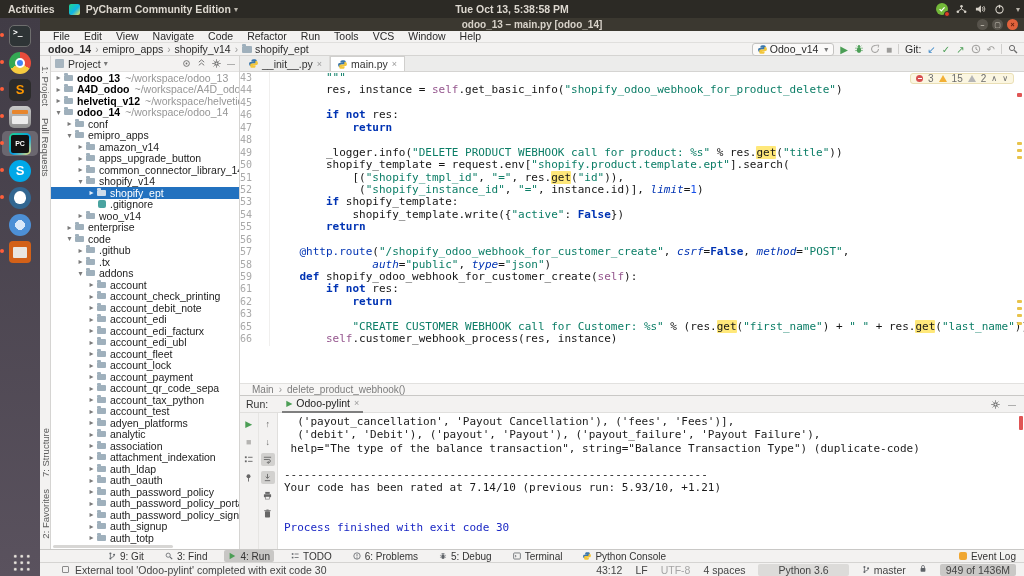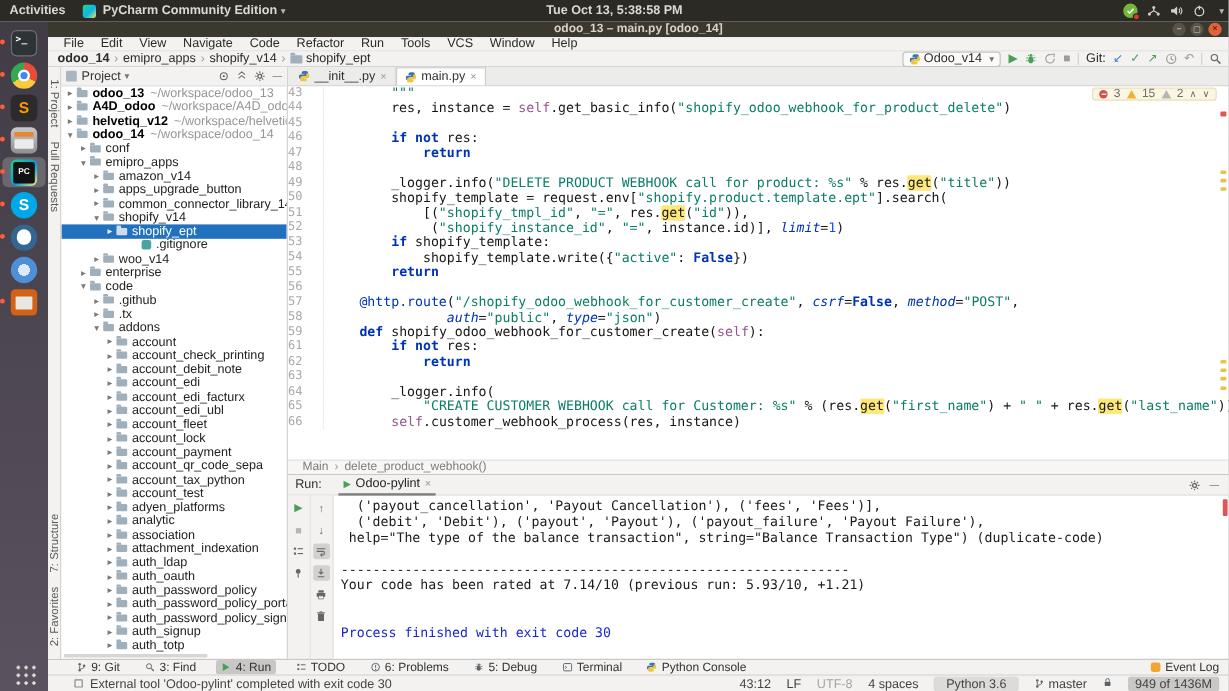--- a/index.html
+++ b/index.html
@@ -158,33 +158,33 @@
   .rtb.on{background:#d2d1cf;border-radius:2px}
   .rtb.play{color:#4b9e55}
   .rtb.dis{color:#b5b4b2}
   .console{position:absolute;left:38px;top:17px;right:0;bottom:0;overflow:hidden;padding:2px 0 0 6px}
   .con{height:13.3px;line-height:13.3px;white-space:pre;font-family:"DejaVu Sans Mono","Liberation Mono",monospace;font-size:11px;color:#1b1b1b}
   .con.sys{color:#1a27c4}
   .cstripe{position:absolute;right:1px;top:20px;width:4px;height:14px;background:#e05555;border-radius:1px}
 
   
   .twbar{position:absolute;left:40px;top:549px;width:984px;height:13px;background:#f3f2f1;border-top:1px solid #c9c8c6;
-         display:flex;align-items:center;font-size:10px;color:#333;padding-left:20px}
+         display:flex;align-items:center;font-size:10px;color:#333;padding-left:64px}
   .twb{display:flex;align-items:center;gap:4px;margin-right:13px;padding:0 4px;height:12px}
   .twb.act{background:#c8c7c5;border-radius:2px}
   .twi{color:#5f6368}.twi svg{width:8px;height:8px}
   .tw-right{margin-left:auto;margin-right:8px;display:flex;align-items:center;gap:4px}
   .evicon{width:8px;height:8px;border-radius:2px;background:#f0a732}
   .statusbar{position:absolute;left:40px;top:562px;width:984px;height:14px;background:#f3f2f1;border-top:1px solid #d5d4d2;
              display:flex;align-items:center;font-size:10.5px;color:#444}
   .sb-msgicon{width:7px;height:7px;border:1px solid #8a8a8a;border-radius:1px;margin:0 6px 0 22px}
   .sb-right{margin-left:auto;display:flex;align-items:flex-start;gap:13px;padding-right:8px}
   .seg{display:flex;align-items:center;gap:4px}
   .seg.muted{color:#a5a5a5}
-  .seg.pill{background:#dcdbd9;padding:0 10px;border-radius:2px}
+  .seg.pill{background:#dcdbd9;padding:0 20px;border-radius:2px}
   .seg.pilldark{background:#c9c8c6;padding:0 6px;border-radius:2px}
   .sgi{color:#5f6368}.sgi svg{width:8px;height:9px}
 
   .g-play::before{content:"▶"}
   .g-stop::before{content:"■"}
   .g-up::before{content:"↑"}
   .g-down::before{content:"↓"}
   .g-undo::before{content:"↶"}
   .g-ne::before{content:"↗"}
   .g-sw::before{content:"↙"}
@@ -461,21 +461,21 @@
         <div class="trow" style="padding-left: 25px;">
           <span class="chev">▾</span>
           <span class="folder"></span>
           <span class="tl">shopify_v14</span>
         </div>
         <div class="trow sel" style="padding-left: 36px;">
           <span class="chev">▸</span>
           <span class="folder"></span>
           <span class="tl">shopify_ept</span>
         </div>
-        <div class="trow" style="padding-left: 36px; margin-left: 20px;">
+        <div class="trow" style="padding-left: 36px;">
           <span class="chev"> </span>
           <span class="gitico"></span>
           <span class="tl">.gitignore</span>
         </div>
         <div class="trow" style="padding-left: 25px;">
           <span class="chev">▸</span>
           <span class="folder"></span>
           <span class="tl">woo_v14</span>
         </div>
         <div class="trow" style="padding-left: 14px;">
@@ -660,21 +660,20 @@
         <div class="cl"><span class="lnum">53</span><span class="ltext"><span class="tk-p">        </span><span class="tk-k">if</span><span class="tk-p"> shopify_template:</span></span></div>
         <div class="cl"><span class="lnum">54</span><span class="ltext"><span class="tk-p">            shopify_template.write({</span><span class="tk-s">"active"</span><span class="tk-p">: </span><span class="tk-k">False</span><span class="tk-p">})</span></span></div>
         <div class="cl"><span class="lnum">55</span><span class="ltext"><span class="tk-p">        </span><span class="tk-k">return</span></span></div>
         <div class="cl"><span class="lnum">56</span><span class="ltext"></span></div>
         <div class="cl"><span class="lnum">57</span><span class="ltext"><span class="tk-p">    </span><span class="tk-d">@http.route</span><span class="tk-p">(</span><span class="tk-s">"/shopify_odoo_webhook_for_customer_create"</span><span class="tk-p">, </span><span class="tk-kw">csrf</span><span class="tk-p">=</span><span class="tk-k">False</span><span class="tk-p">, </span><span class="tk-kw">method</span><span class="tk-p">=</span><span class="tk-s">"POST"</span><span class="tk-p">,</span></span></div>
         <div class="cl"><span class="lnum">58</span><span class="ltext"><span class="tk-p">               </span><span class="tk-kw">auth</span><span class="tk-p">=</span><span class="tk-s">"public"</span><span class="tk-p">, </span><span class="tk-kw">type</span><span class="tk-p">=</span><span class="tk-s">"json"</span><span class="tk-p">)</span></span></div>
         <div class="cl"><span class="lnum">59</span><span class="ltext"><span class="tk-p">    </span><span class="tk-k">def</span><span class="tk-p"> shopify_odoo_webhook_for_customer_create(</span><span class="tk-se">self</span><span class="tk-p">):</span></span></div>
         <div class="cl"><span class="lnum">61</span><span class="ltext"><span class="tk-p">        </span><span class="tk-k">if</span><span class="tk-p"> </span><span class="tk-k">not</span><span class="tk-p"> res:</span></span></div>
         <div class="cl"><span class="lnum">62</span><span class="ltext"><span class="tk-p">            </span><span class="tk-k">return</span></span></div>
         <div class="cl"><span class="lnum">63</span><span class="ltext"></span></div>
-        <div class="cl"><span class="lnum">64</span><span class="ltext"><span class="tk-p">        _logger.info(</span></span></div>
         <div class="cl"><span class="lnum">65</span><span class="ltext"><span class="tk-p">            </span><span class="tk-s">"CREATE CUSTOMER WEBHOOK call for Customer: %s"</span><span class="tk-p"> % (res.</span><span class="tk-hl">get</span><span class="tk-p">(</span><span class="tk-s">"first_name"</span><span class="tk-p">) + </span><span class="tk-s">" "</span><span class="tk-p"> + res.</span><span class="tk-hl">get</span><span class="tk-p">(</span><span class="tk-s">"last_name"</span><span class="tk-p">)))</span></span></div>
         <div class="cl"><span class="lnum">66</span><span class="ltext"><span class="tk-p">        </span><span class="tk-se">self</span><span class="tk-p">.customer_webhook_process(res, instance)</span></span></div>
       </div>
     <div class="inspect">
       <span class="err-ic"></span>
         <span>3</span>
       <span class="tri"></span>
         <span>15</span>
       <span class="tri weak"></span>
         <span>2</span>

